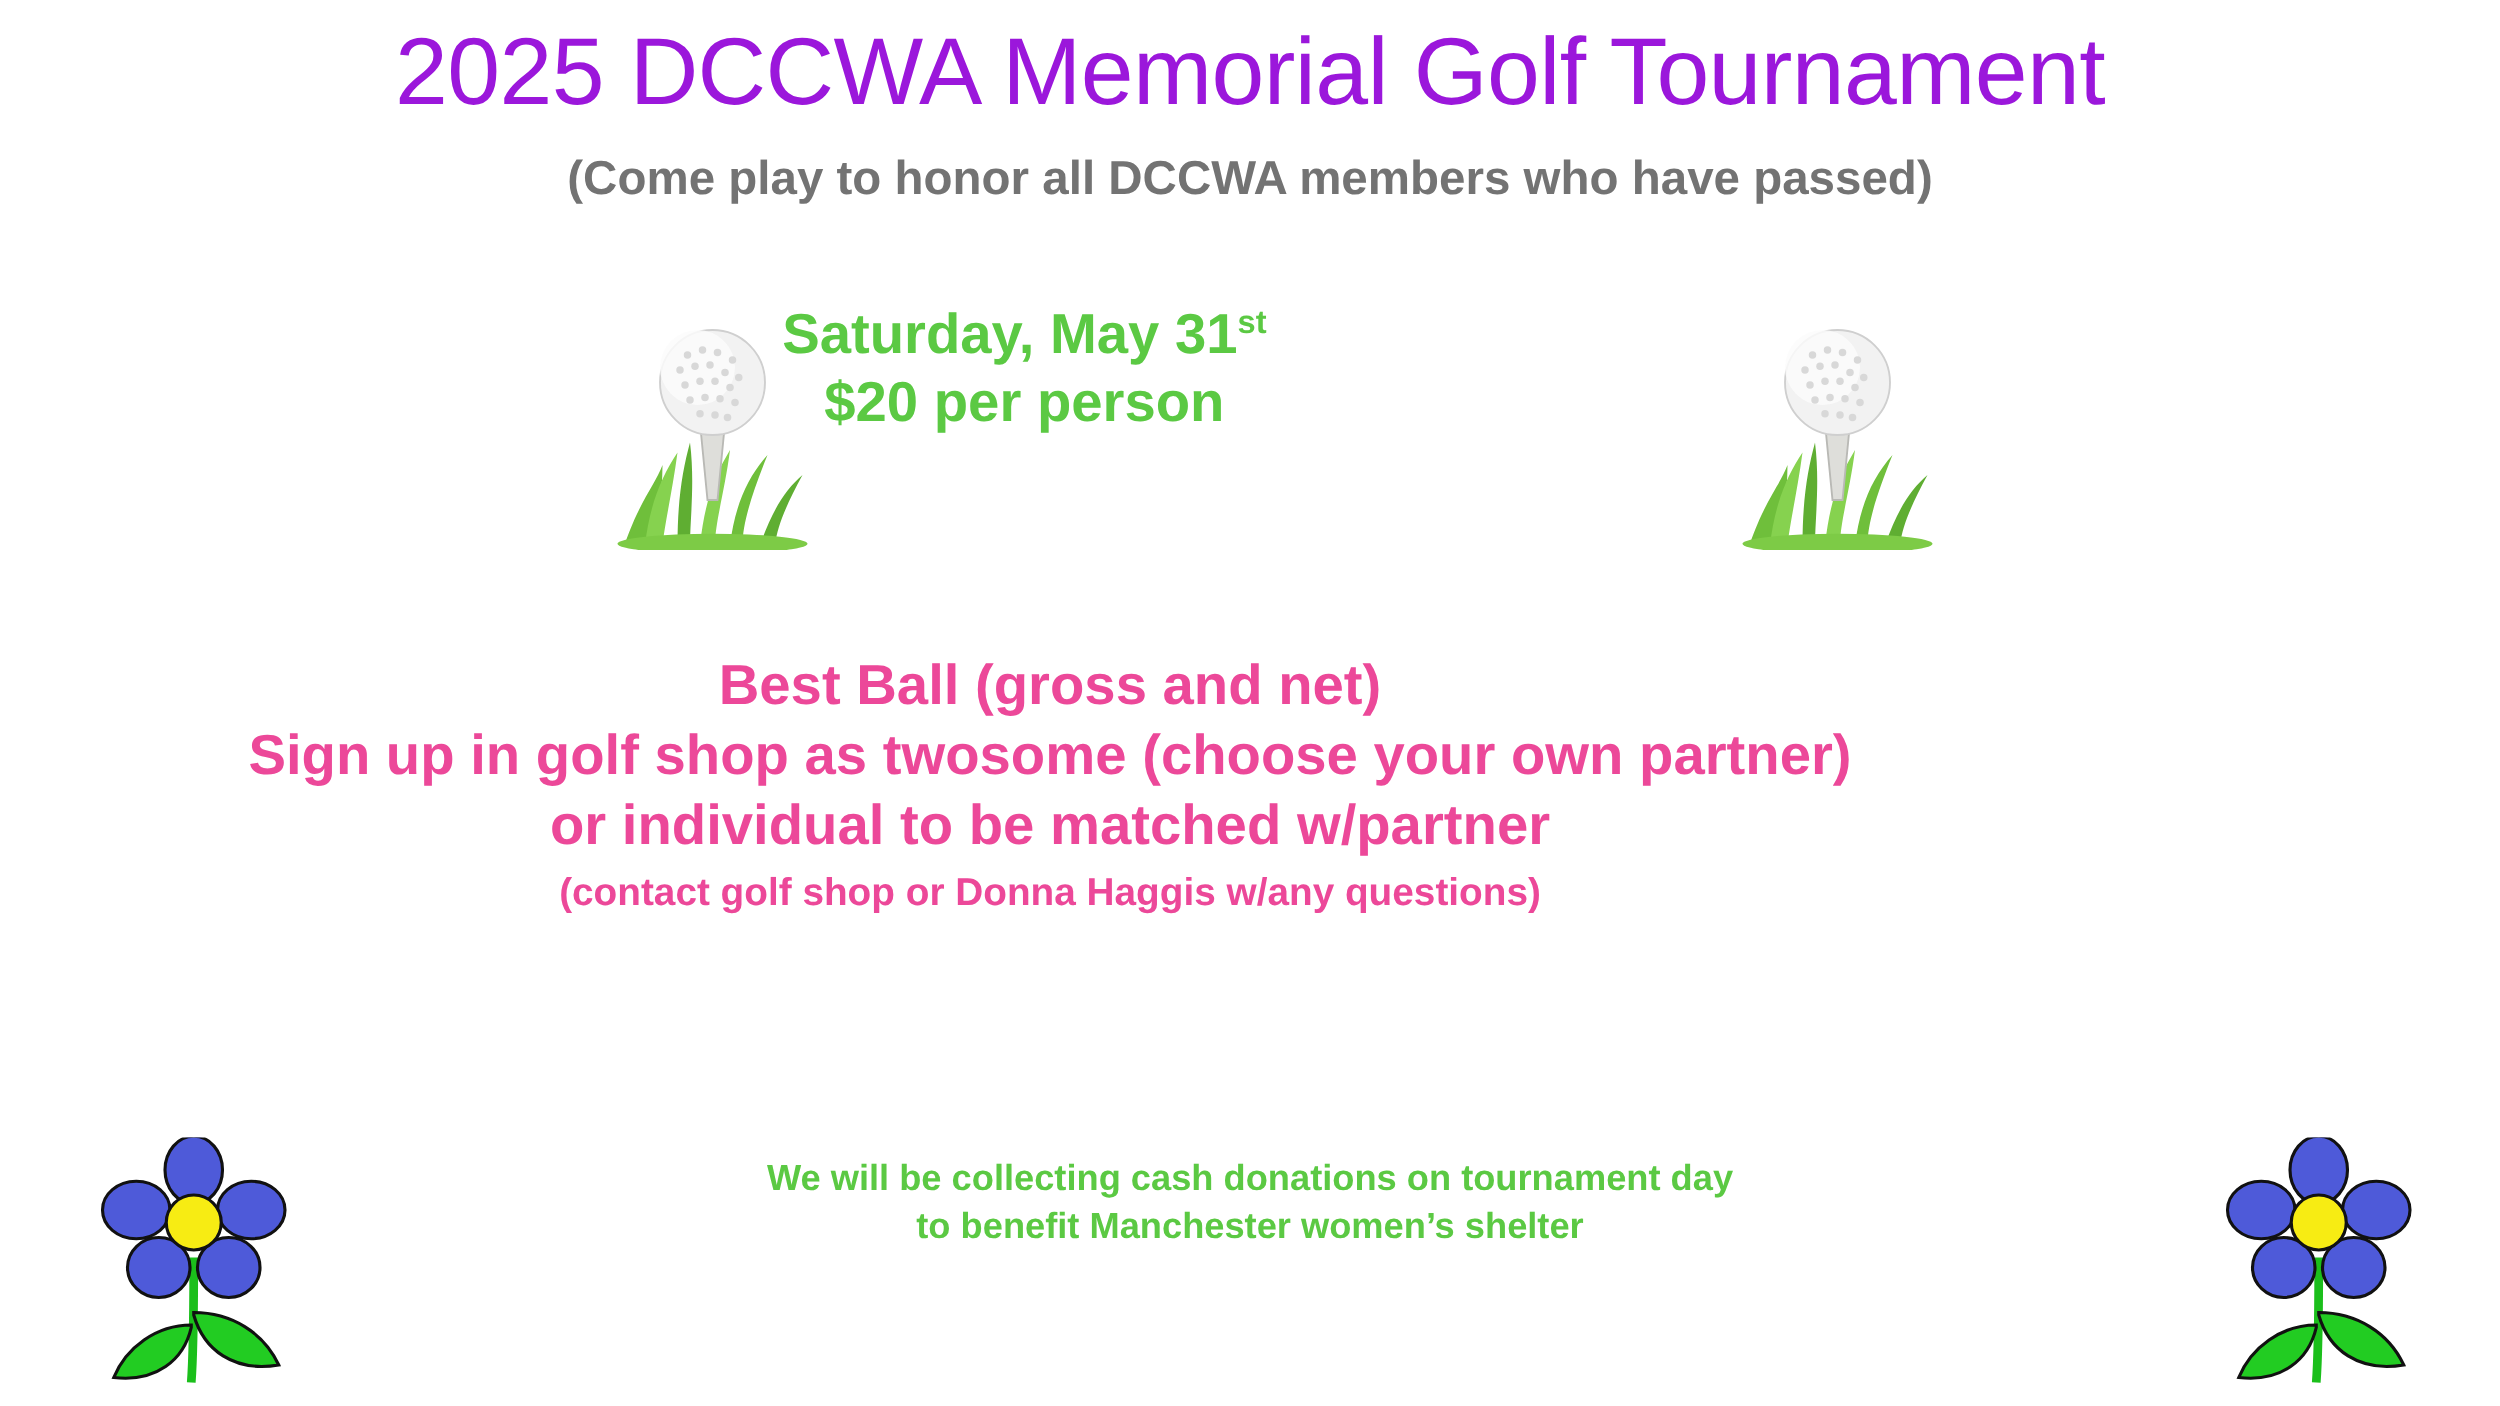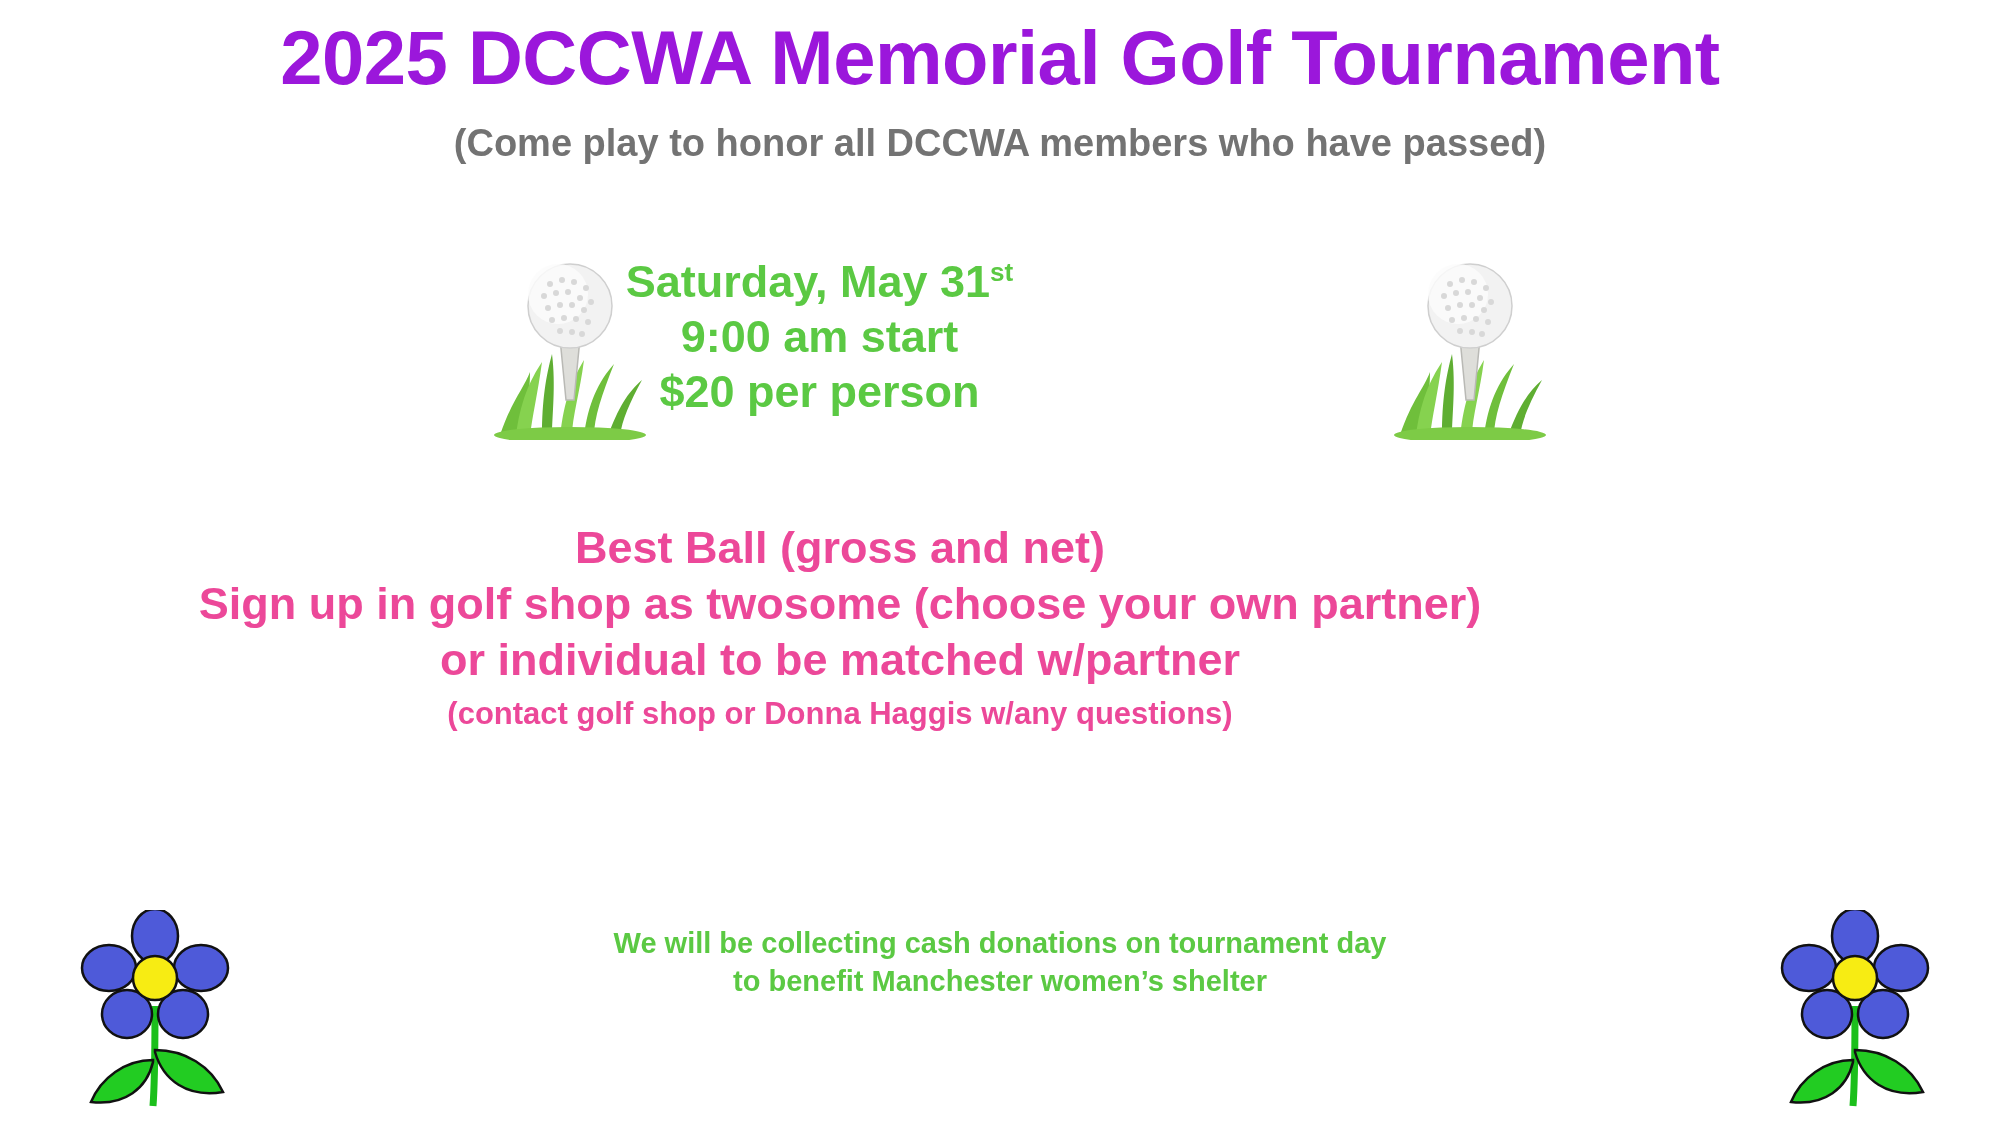--- a/index.html
+++ b/index.html
@@ -23,21 +23,21 @@
   }
 
   
   .title {
     position: absolute;
     top: 14px;
     left: 0;
     width: 2000px;
     text-align: center;
     font-size: 76px;
-    font-weight: bold;
+    font-weight: normal;
     color: #9b17db;
     letter-spacing: -0.5px;
     white-space: nowrap;
   }
   .subtitle {
     position: absolute;
     top: 122px;
     left: 0;
     width: 2000px;
     text-align: center;
@@ -50,21 +50,20 @@
   .when-block {
     position: absolute;
     top: 240px;
     left: 0;
     width: 1639px;
     text-align: center;
     color: #5bc943;
     font-size: 45px;
     font-weight: bold;
     line-height: 1.22;
-    margin-top: 15px;
   }
   .when-block .line {
     display: block;
     white-space: nowrap;
   }
   .when-block sup {
     font-size: 0.58em;
     vertical-align: super;
     line-height: 0;
   }
@@ -210,21 +209,20 @@
           <circle cx="98" cy="72" r="3"></circle>
           <circle cx="70" cy="81" r="3"></circle>
         <circle cx="82" cy="82" r="3"></circle>
           <circle cx="92" cy="84" r="3"></circle>
       </g>
     </svg>
   </div>
 
   <div class="when-block">
     <span class="line"><span>Saturday, May 31</span><sup>st</sup></span>
-    <span class="line">9:00 am start</span>
     <span class="line">$20 per person</span>
   </div>
 
   <div class="format-block">
     <span class="line">Best Ball (gross and net)</span>
     <span class="line">Sign up in golf shop as twosome (choose your own partner)</span>
     <span class="line">or individual to be matched w/partner</span>
     <span class="note">(contact golf shop or Donna Haggis w/any questions)</span>
   </div>
 

